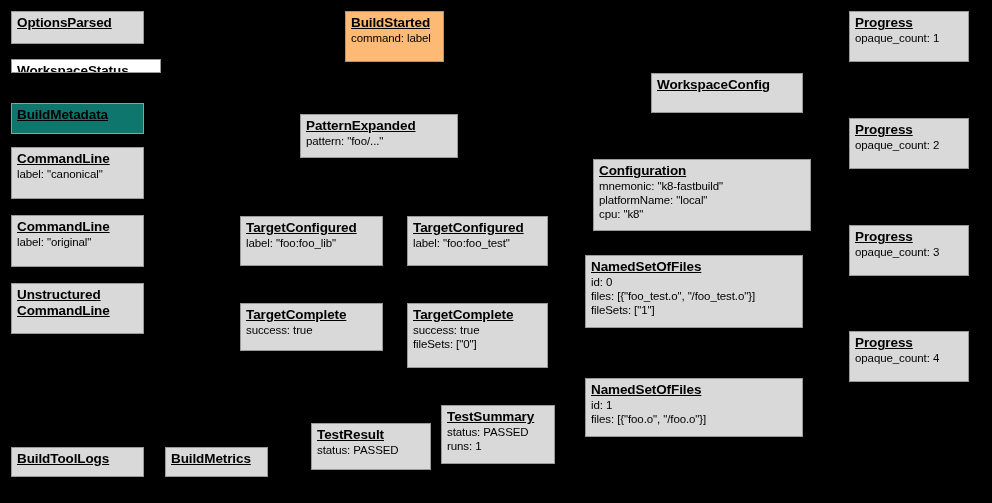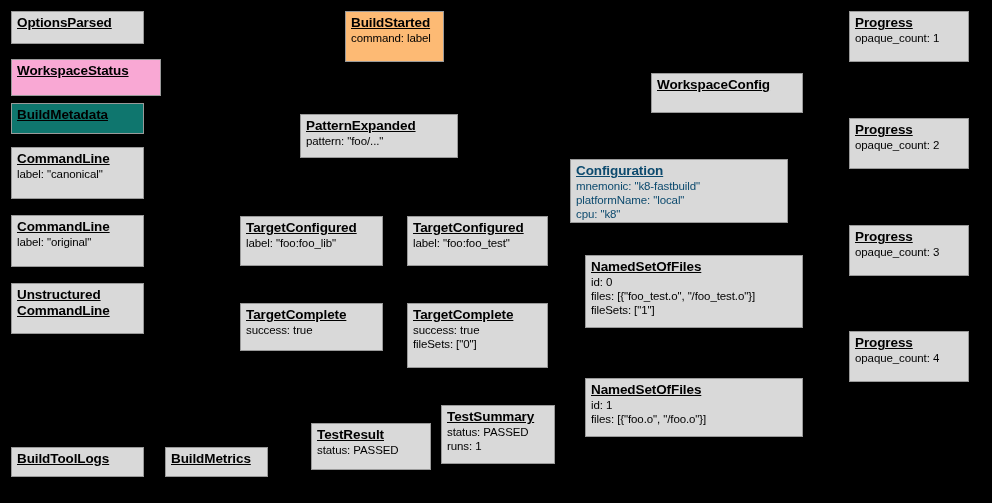--- a/index.html
+++ b/index.html
@@ -53,21 +53,21 @@
     letter-spacing: -0.1px;
   }
 </style>
 </head>
 <body>
 
 <div id="canvas" style="background: rgb(0, 0, 0); width: 992px; height: 503px;">
     <div class="node" style="left: 11px; top: 11px; width: 133px; height: 33px; background: rgb(217, 217, 217); border-color: rgb(154, 154, 154); color: rgb(0, 0, 0);">
       <div class="title">OptionsParsed</div>
     </div>
-    <div class="node" style="left: 11px; top: 59px; width: 150px; height: 37px; background: #f9a8d4; border-color: rgb(154, 154, 154); color: rgb(0, 0, 0);">
+    <div class="node" style="left: 11px; top: 59px; width: 150px; height: 14px; background: #ffffff; border-color: rgb(154, 154, 154); color: rgb(0, 0, 0);">
       <div class="title">WorkspaceStatus</div>
     </div>
     <div class="node" style="left: 11px; top: 103px; width: 133px; height: 31px; background: #0f766e; border-color: rgb(154, 154, 154); color: rgb(0, 0, 0);">
       <div class="title">BuildMetadata</div>
     </div>
     <div class="node" style="left: 11px; top: 147px; width: 133px; height: 52px; background: rgb(217, 217, 217); border-color: rgb(154, 154, 154); color: rgb(0, 0, 0);">
       <div class="title">CommandLine</div>
       <div class="field">label: "canonical"</div>
     </div>
     <div class="node" style="left: 11px; top: 215px; width: 133px; height: 52px; background: rgb(217, 217, 217); border-color: rgb(154, 154, 154); color: rgb(0, 0, 0);">
@@ -113,21 +113,21 @@
       <div class="field">status: PASSED</div>
     </div>
     <div class="node" style="left: 441px; top: 405px; width: 114px; height: 59px; background: rgb(217, 217, 217); border-color: rgb(154, 154, 154); color: rgb(0, 0, 0);">
       <div class="title">TestSummary</div>
       <div class="field">status: PASSED</div>
       <div class="field">runs: 1</div>
     </div>
     <div class="node" style="left: 651px; top: 73px; width: 152px; height: 40px; background: rgb(217, 217, 217); border-color: rgb(154, 154, 154); color: rgb(0, 0, 0);">
       <div class="title">WorkspaceConfig</div>
     </div>
-    <div class="node" style="left: 570px; top: 159px; width: 218px; height: 64px; background: rgb(217, 217, 217); border-color: rgb(154, 154, 154); color: #0c4a6e;">
+    <div class="node" style="left: 593px; top: 159px; width: 218px; height: 72px; background: rgb(217, 217, 217); border-color: rgb(154, 154, 154); color: #000000;">
       <div class="title">Configuration</div>
       <div class="field">mnemonic: "k8-fastbuild"</div>
       <div class="field">platformName: "local"</div>
       <div class="field">cpu: "k8"</div>
     </div>
     <div class="node" style="left: 585px; top: 255px; width: 218px; height: 73px; background: rgb(217, 217, 217); border-color: rgb(154, 154, 154); color: rgb(0, 0, 0);">
       <div class="title">NamedSetOfFiles</div>
       <div class="field">id: 0</div>
       <div class="field">files: [{"foo_test.o", "/foo_test.o"}]</div>
       <div class="field">fileSets: ["1"]</div>

